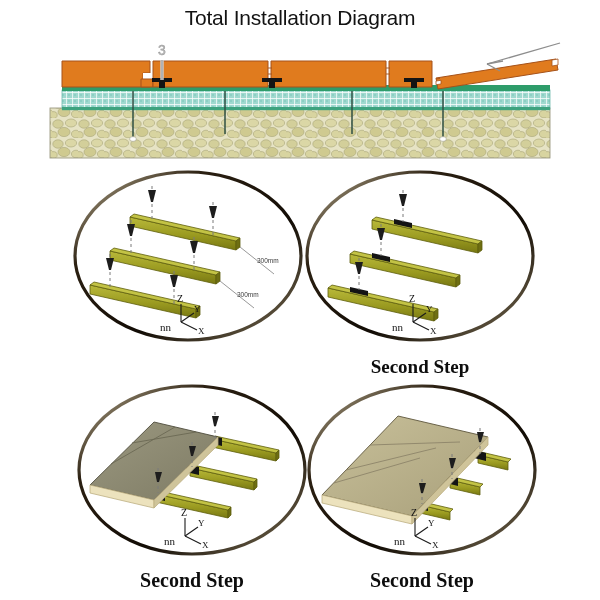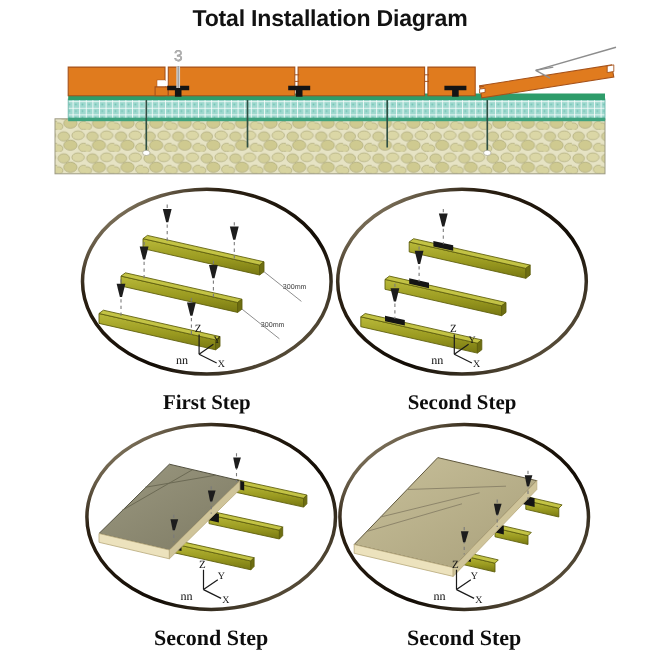--- a/index.html
+++ b/index.html
@@ -17,21 +17,21 @@
   }
 
   
   #diagram-title {
     position: absolute;
     top: 6px;
     left: 0;
     width: 600px;
     text-align: center;
     font-family: "Liberation Sans", sans-serif;
-    font-weight: bold;
+    font-weight: normal;
     font-size: 21px;
     letter-spacing: -0.2px;
     color: #121212;
   }
 
   
   #cross-section {
     position: absolute;
     left: 0;
     top: 38px;
@@ -244,21 +244,20 @@
         <path d="M113 136 L113 154" stroke="#1a1a1a" stroke-width="1.1" fill="none"></path>
         <path d="M113 154 L129 162" stroke="#1a1a1a" stroke-width="1.1" fill="none"></path>
         <path d="M113 154 L126 145" stroke="#1a1a1a" stroke-width="1.1" fill="none"></path>
         <text x="109" y="134" font-family="Liberation Serif, serif" font-size="10" fill="#121212">Z</text>
         <text x="126" y="144" font-family="Liberation Serif, serif" font-size="9" fill="#121212">Y</text>
         <text x="130" y="166" font-family="Liberation Serif, serif" font-size="9" fill="#121212">X</text>
         <text x="92" y="163" font-family="Liberation Serif, serif" font-size="11" fill="#121212">nn</text>
       </g>
     </svg>
   </div>
-  <div class="step-caption">First Step</div>
 </div>
 
 <div class="step-panel p1">
   <div class="step-figure">
     <svg width="240" height="182" viewBox="0 0 240 182" xmlns="http://www.w3.org/2000/svg">
       <defs>
         <linearGradient id="ringGrad2" x1="0" y1="0" x2="1" y2="1">
           <stop offset="0%" stop-color="#c7bb9c"></stop>
           <stop offset="28%" stop-color="#2b2012"></stop>
           <stop offset="62%" stop-color="#120c05"></stop>

